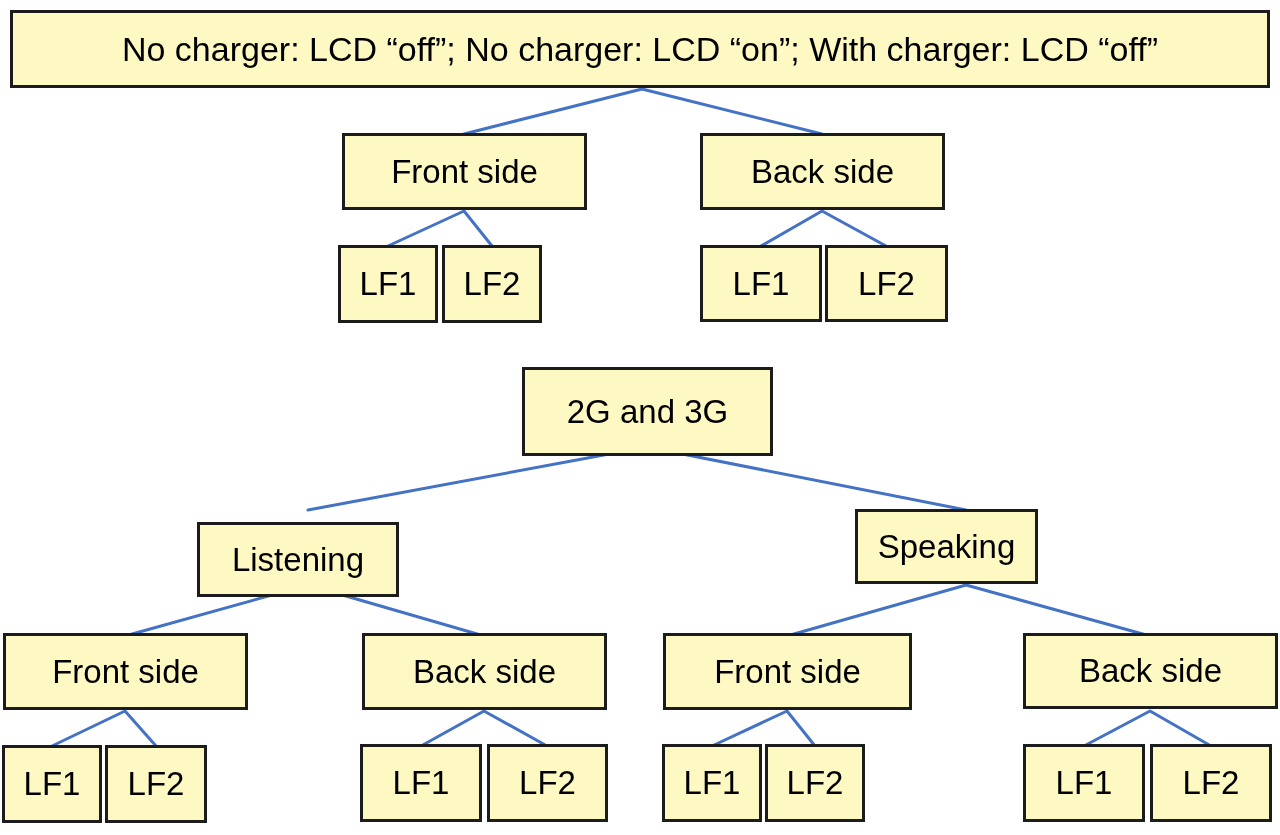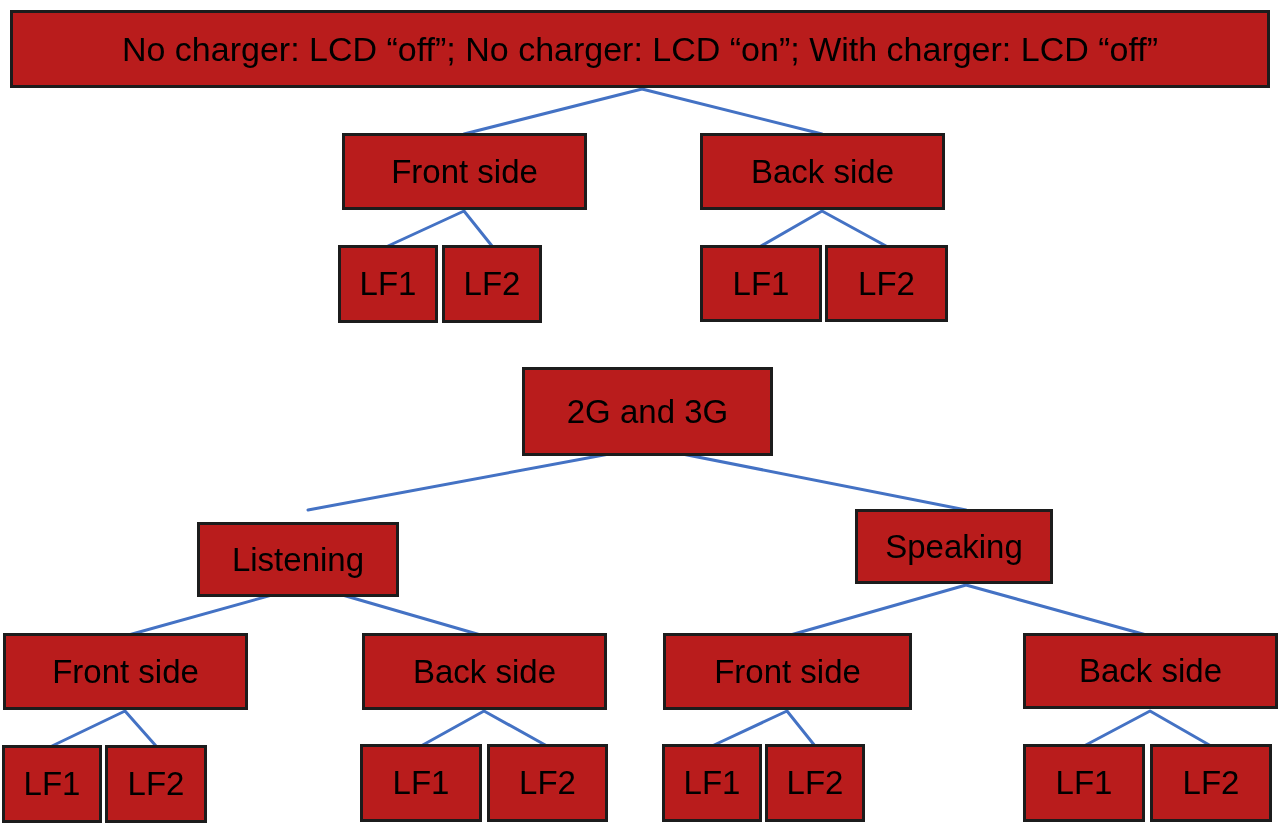--- a/index.html
+++ b/index.html
@@ -6,21 +6,21 @@
   body {
     width: 1280px; height: 835px;
     background: var(--background, #ffffff);
     font-family: "Liberation Sans", sans-serif;
     position: relative; overflow: hidden;
   }
   #diagram { position: absolute; inset: 0; }
   svg.connectors { position: absolute; left: 0; top: 0; z-index: 0; }
   .node {
     position: absolute; z-index: 1;
-    background: #b91c1c;
+    background: #fef9c3;
     border: 3px solid var(--box-border, #1c1c1c);
     box-sizing: border-box;
     display: flex; align-items: center; justify-content: center;
     color: var(--text, #000000);
     font-size: 33px;
     white-space: nowrap;
   }
   .node.banner { font-size: 34px; }
   polyline {
     fill: none;
@@ -54,21 +54,21 @@
   <div class="node" style="left:700px;top:133px;width:245px;height:77px">Back side</div>
 
   <div class="node" style="left:338px;top:245px;width:100px;height:78px">LF1</div>
   <div class="node" style="left:442px;top:245px;width:100px;height:78px">LF2</div>
   <div class="node" style="left:700px;top:245px;width:122px;height:77px">LF1</div>
   <div class="node" style="left:825px;top:245px;width:123px;height:77px">LF2</div>
 
   <div class="node" style="left:522px;top:367px;width:251px;height:89px">2G and 3G</div>
 
   <div class="node" style="left:197px;top:522px;width:202px;height:75px">Listening</div>
-  <div class="node" style="left:855px;top:509px;width:198px;height:75px">Speaking</div>
+  <div class="node" style="left:855px;top:509px;width:183px;height:75px">Speaking</div>
 
   <div class="node" style="left:3px;top:633px;width:245px;height:77px">Front side</div>
   <div class="node" style="left:362px;top:633px;width:245px;height:77px">Back side</div>
   <div class="node" style="left:663px;top:633px;width:249px;height:77px">Front side</div>
   <div class="node" style="left:1023px;top:633px;width:255px;height:76px">Back side</div>
 
   <div class="node" style="left:2px;top:745px;width:100px;height:78px">LF1</div>
   <div class="node" style="left:105px;top:745px;width:102px;height:78px">LF2</div>
 
   <div class="node" style="left:360px;top:744px;width:122px;height:78px">LF1</div>

